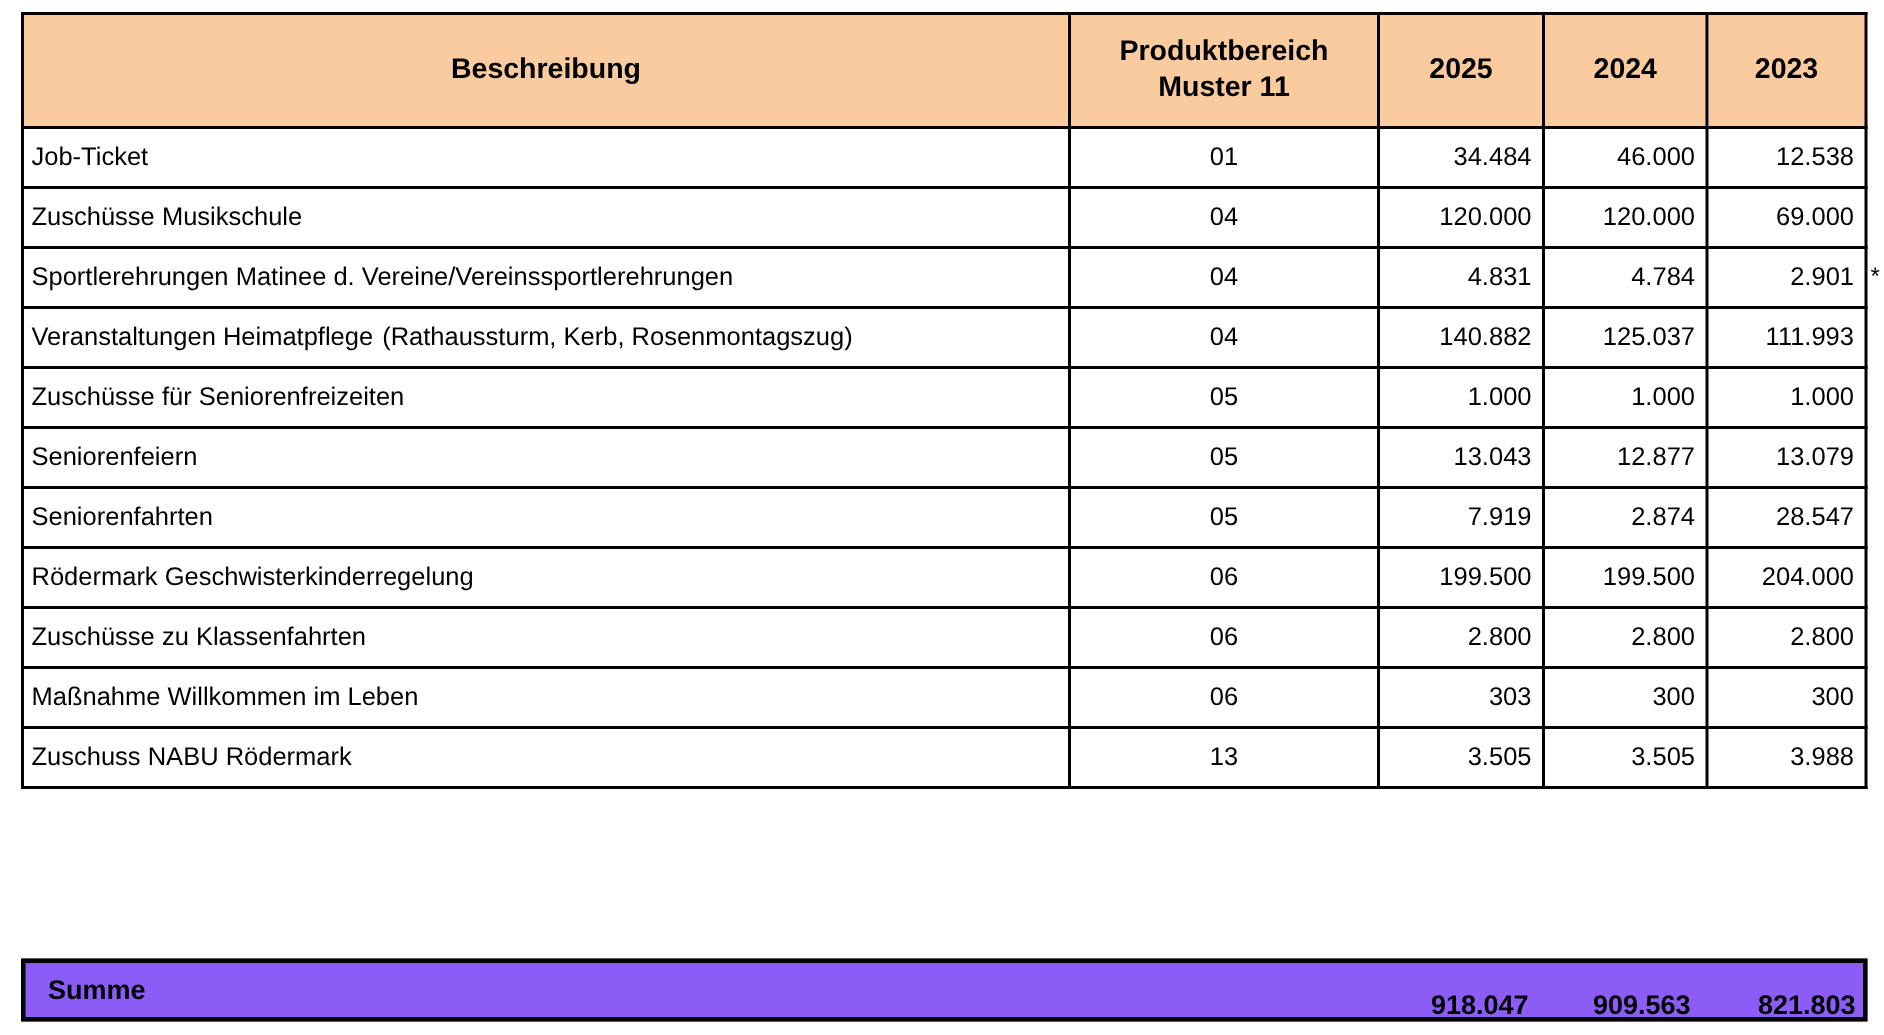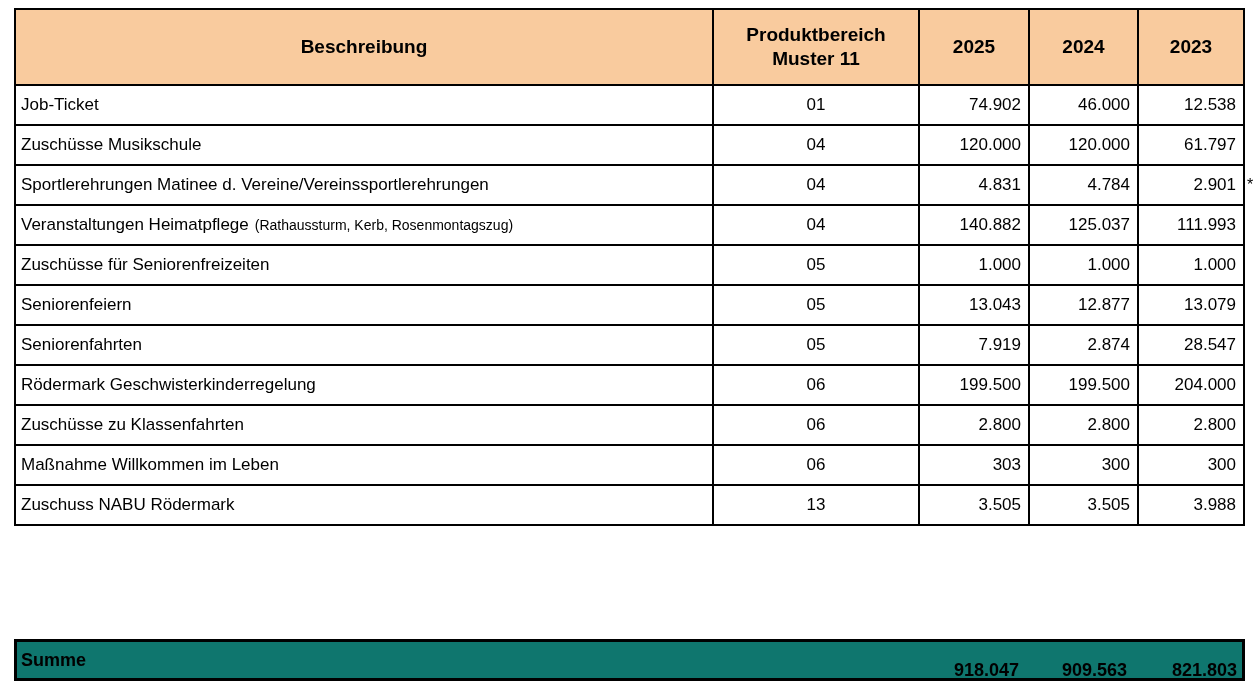--- a/index.html
+++ b/index.html
@@ -23,34 +23,34 @@
   table.main th {
     background: #F9CB9E;
     font-size: 19px; font-weight: bold;
     height: 76px; text-align: center; vertical-align: middle;
     line-height: 1.25;
   }
   table.main td { height: 40px; font-size: 17px; vertical-align: middle; background: #fff; }
   td.desc { text-align: left; padding-left: 5px; }
   td.pb   { text-align: center; }
   td.num  { text-align: right; padding-right: 7px; }
-  .note   { font-size: 14px; margin-left: 6px; }
+  .note   { font-size: 17px; margin-left: 6px; }
 
   .footnote {
     position: absolute; left: 1247px; top: 176px;
     font-size: 16px;
   }
 
   .summe {
     position: absolute; left: 14px; top: 639px;
     width: 1231px; height: 42px;
-    background: #0f766e;
+    background: #8b5cf6;
     border: 3px solid #000;
     display: flex; align-items: center;
-    font-weight: bold; font-size: 18px;
+    font-weight: bold; font-size: 18px; padding-left: 11px;
   }
   .summe .label { flex: 1 1 auto; padding-left: 4px; }
   .summe .val   { flex: 0 0 auto; text-align: right; margin-top: 20px; }
   .summe .v1 { width: 110px; padding-right: 8px; }
   .summe .v2 { width: 109px; padding-right: 9px; }
   .summe .v3 { width: 106px; padding-right: 5px; }
 </style>
 </head>
 <body>
 
@@ -73,30 +73,30 @@
         </th>
         <th>2025</th>
         <th>2024</th>
         <th>2023</th>
       </tr>
     </thead>
     <tbody>
       <tr>
         <td class="desc"><span>Job-Ticket</span><span class="note"></span></td>
         <td class="pb">01</td>
-        <td class="num">74.902</td>
+        <td class="num">34.484</td>
         <td class="num">46.000</td>
         <td class="num">12.538</td>
       </tr>
       <tr>
         <td class="desc"><span>Zuschüsse Musikschule</span><span class="note"></span></td>
         <td class="pb">04</td>
         <td class="num">120.000</td>
         <td class="num">120.000</td>
-        <td class="num">61.797</td>
+        <td class="num">69.000</td>
       </tr>
       <tr>
         <td class="desc"><span>Sportlerehrungen Matinee d. Vereine/Vereinssportlerehrungen</span><span class="note"></span></td>
         <td class="pb">04</td>
         <td class="num">4.831</td>
         <td class="num">4.784</td>
         <td class="num">2.901</td>
       </tr>
       <tr>
         <td class="desc"><span>Veranstaltungen Heimatpflege</span><span class="note">(Rathaussturm, Kerb, Rosenmontagszug)</span></td>

